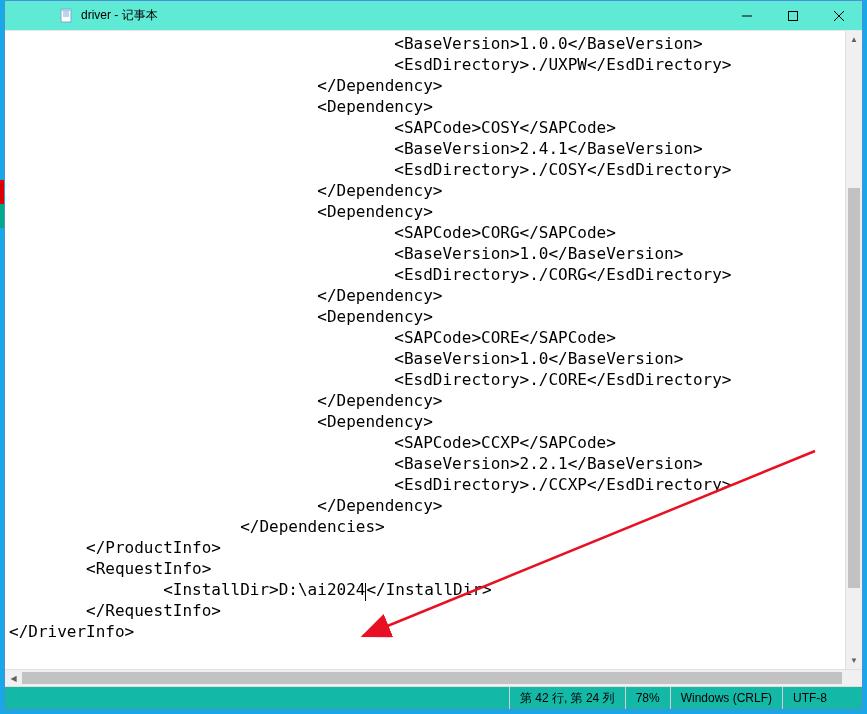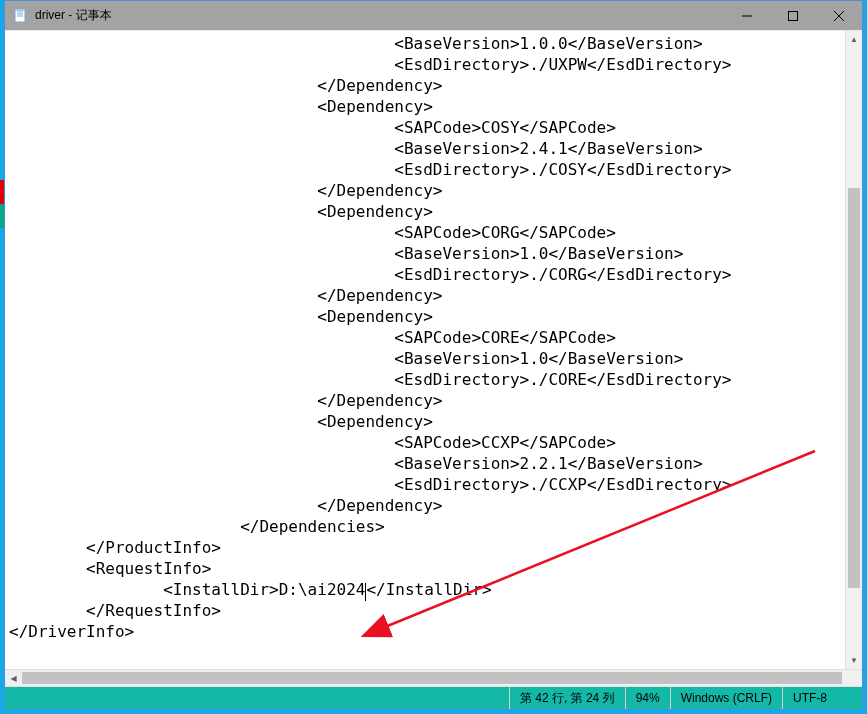--- a/index.html
+++ b/index.html
@@ -15,24 +15,25 @@
     position: absolute;
     left: 4px; top: 0;
     width: 859px; height: 710px;
     background: #fff;
     border: 1px solid #4a90d9;
     display: flex;
     flex-direction: column;
   }
   .titlebar {
     height: 30px;
-    background: #a3a3a3;
+    background: #5eead4;
     display: flex;
     align-items: center;
     border-bottom: 1px solid #e8e8e8;
+    padding-left: 46px;
   }
   .titlebar .icon {
     width: 16px; height: 16px;
     margin: 0 6px 0 8px;
     display: flex; align-items: center; justify-content: center;
   }
   .titlebar .title { font-size: 12px; color: #000; flex: 0 0 auto; }
   .titlebar .spacer { flex: 1; }
   .winbtn {
     width: 46px; height: 30px;
@@ -181,19 +182,19 @@
       <div class="track">
         <div class="thumb"></div>
       </div>
       <div class="arrow">▶</div>
       <div class="corner"></div>
     </div>
 
     <div class="statusbar">
       <div class="flexcell"></div>
       <div class="cell">第 42 行, 第 24 列</div>
-      <div class="cell">94%</div>
+      <div class="cell">78%</div>
       <div class="cell">Windows (CRLF)</div>
       <div class="cell" style="min-width:80px">UTF-8</div>
     </div>
 
   </div>
 </div>
 
 </body></html>

